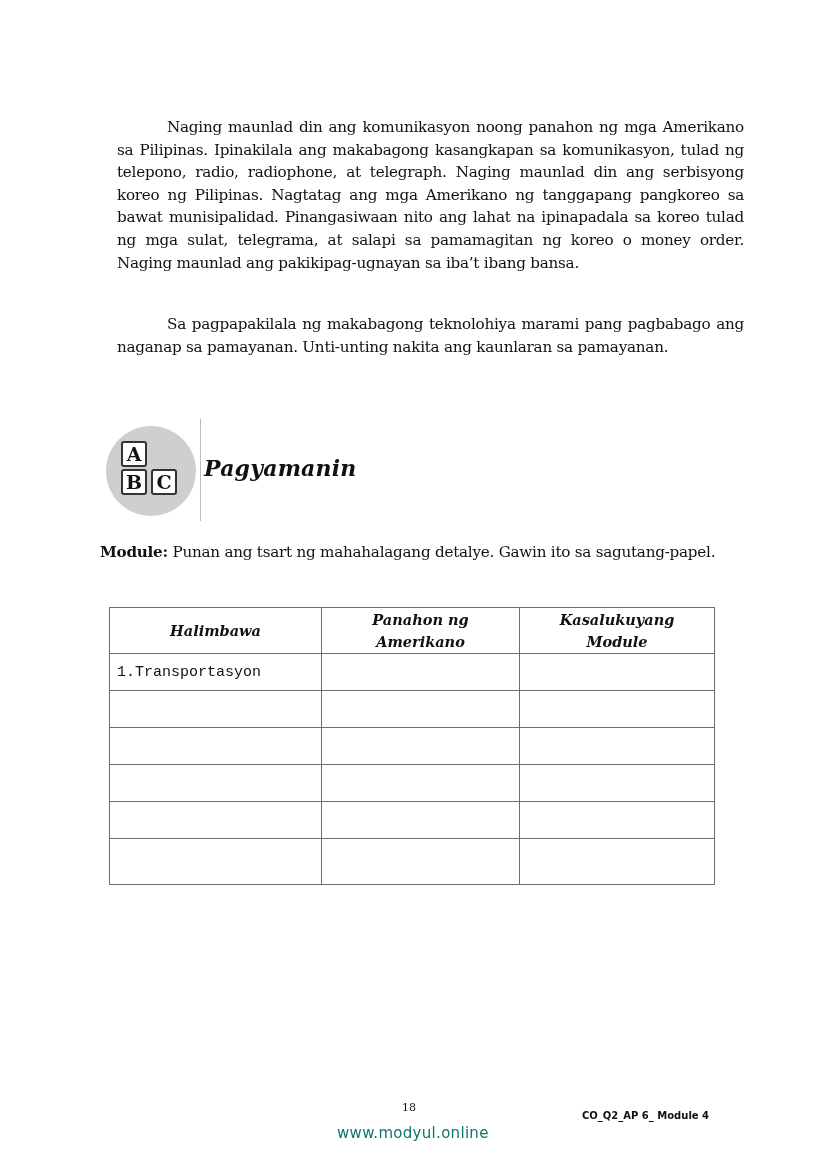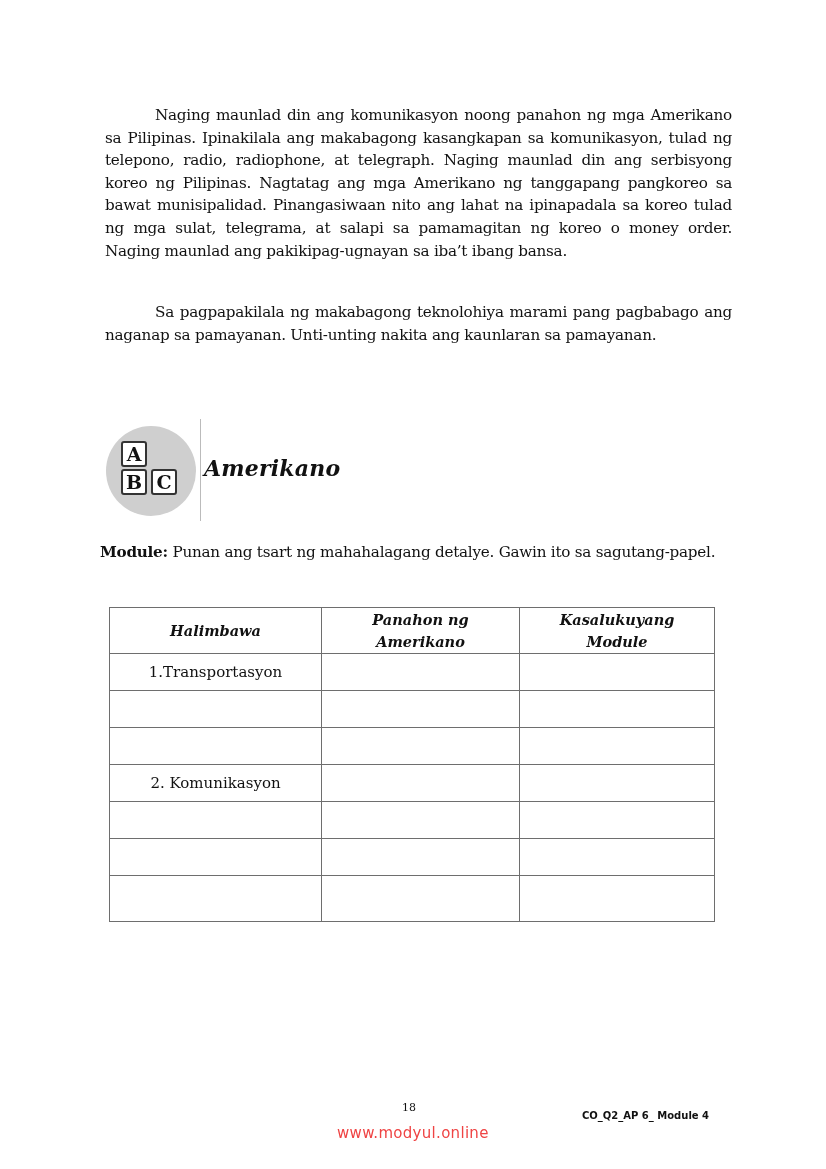--- a/index.html
+++ b/index.html
@@ -1,59 +1,59 @@
 <!DOCTYPE html>
 <html><head>
 <meta charset="utf-8">
 <style>
   html, body { margin: 0; padding: 0; background: #ffffff; }
   body { width: 826px; height: 1169px; position: relative; overflow: hidden;
          font-family: "DejaVu Serif", "Liberation Serif", serif; color: #111; }
   .para { position: absolute; left: 100px; width: 627px; font-size: 15.2px; line-height: 22.6px;
-          text-align: justify; margin: 5px; letter-spacing: -0.25px; }
+          text-align: justify; margin: 17px; letter-spacing: -0.25px; }
   .para .indent { display: inline-block; width: 50px; }
   #p1 { top: 99px; }
   #p2 { top: 296px; }
   .section-head { position: absolute; left: 100px; top: 419px; height: 102px; width: 300px; }
   .icon-circle { position: absolute; left: 6px; top: 7px; width: 90px; height: 90px; border-radius: 50%; background: #cfcfcf; }
   .block { position: absolute; width: 26px; height: 26px; background: #fff; border: 2px solid #333;
            border-radius: 3px; box-sizing: border-box; font-family: "DejaVu Serif", serif; font-weight: bold;
            font-size: 19px; line-height: 22px; text-align: center; color: #111; }
   .vline { position: absolute; left: 100px; top: 0; width: 1px; height: 102px; background: #bbb; }
   .section-title { position: absolute; left: 104px; top: 36px; font-size: 22px; font-weight: bold; font-style: italic;
                    font-family: "DejaVu Serif", serif; letter-spacing: 0.2px; }
   #instr { position: absolute; left: 100px; top: 541px; width: 627px; font-size: 15.2px; line-height: 22.6px;
            text-align: justify; margin: 0; letter-spacing: -0.25px; }
   #instr b { font-weight: bold; }
   table.chart { position: absolute; left: 109px; top: 607px; width: 605px; border-collapse: collapse; table-layout: fixed; }
   table.chart th, table.chart td { border: 1px solid #6e6e6e; padding: 0 7px; font-size: 15px; vertical-align: middle; }
   table.chart th { height: 45px; font-style: italic; font-weight: bold; text-align: center; line-height: 22px; font-size: 14.5px; }
-  table.chart td { height: 36px; text-align: center; }
+  table.chart td { height: 36px; text-align: left; font-family: Liberation Mono, monospace; }
   table.chart tr.tall td { height: 45px; }
   .pagenum { position: absolute; left: 402px; top: 1101px; font-size: 11px; font-family: "DejaVu Serif", serif; }
-  .watermark { position: absolute; left: 337px; top: 1124px; font-size: 15px; color: #ef4444;
+  .watermark { position: absolute; left: 337px; top: 1124px; font-size: 15px; color: #0f766e;
                font-family: "DejaVu Sans", sans-serif; letter-spacing: 0.3px; }
   .module { position: absolute; left: 582px; top: 1110px; font-size: 10px; font-weight: bold;
             font-family: "DejaVu Sans", sans-serif; }
 </style>
 </head>
 <body>
 
 <p id="p1" class="para"><span class="indent"></span><span>Naging maunlad din ang komunikasyon noong panahon ng mga Amerikano sa Pilipinas. Ipinakilala ang makabagong kasangkapan sa komunikasyon, tulad ng telepono, radio, radiophone, at telegraph. Naging maunlad din ang serbisyong koreo ng Pilipinas. Nagtatag ang mga Amerikano ng tanggapang pangkoreo sa bawat munisipalidad. Pinangasiwaan nito ang lahat na ipinapadala sa koreo tulad ng mga sulat, telegrama, at salapi sa pamamagitan ng koreo o money order. Naging maunlad ang pakikipag-ugnayan sa iba’t ibang bansa.</span></p>
 
 <p id="p2" class="para"><span class="indent"></span><span>Sa pagpapakilala ng makabagong teknolohiya marami pang pagbabago ang naganap sa pamayanan. Unti-unting nakita ang kaunlaran sa pamayanan.</span></p>
 
 <div class="section-head">
   <div class="icon-circle">
     <div class="block" style="left:15px; top:15px;">A</div>
     <div class="block" style="left:15px; top:43px;">B</div>
     <div class="block" style="left:45px; top:43px;">C</div>
   </div>
   <div class="vline"></div>
-  <div class="section-title">Amerikano</div>
+  <div class="section-title">Pagyamanin</div>
 </div>
 
 <p id="instr"><b>Module:</b><span> Punan ang tsart ng mahahalagang detalye. Gawin ito sa sagutang-papel.</span></p>
 
 <table class="chart">
   <colgroup>
       <col style="width:212px">
       <col style="width:198px">
       <col style="width:195px">
     </colgroup>
@@ -74,25 +74,20 @@
       <td></td>
       <td></td>
       <td></td>
     </tr>
     <tr>
       <td></td>
       <td></td>
       <td></td>
     </tr>
     <tr>
-      <td>2. Komunikasyon</td>
-      <td></td>
-      <td></td>
-    </tr>
-    <tr>
       <td></td>
       <td></td>
       <td></td>
     </tr>
     <tr>
       <td></td>
       <td></td>
       <td></td>
     </tr>
     <tr class="tall">

